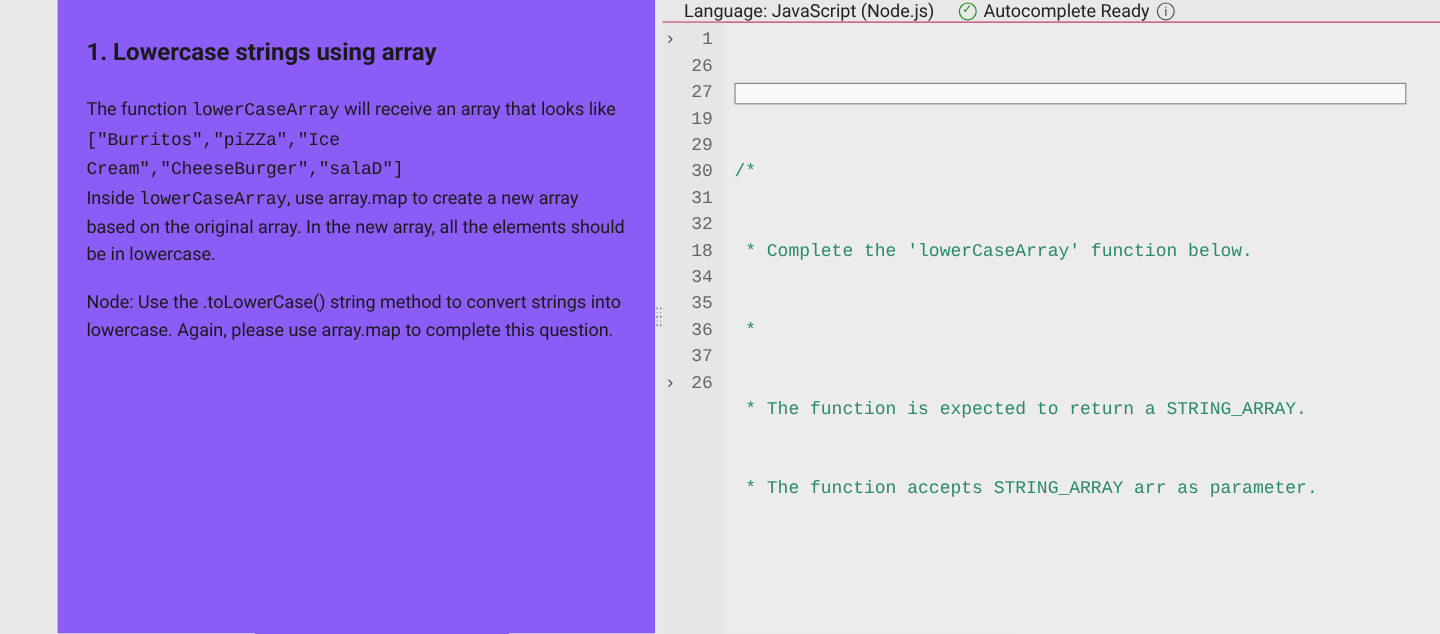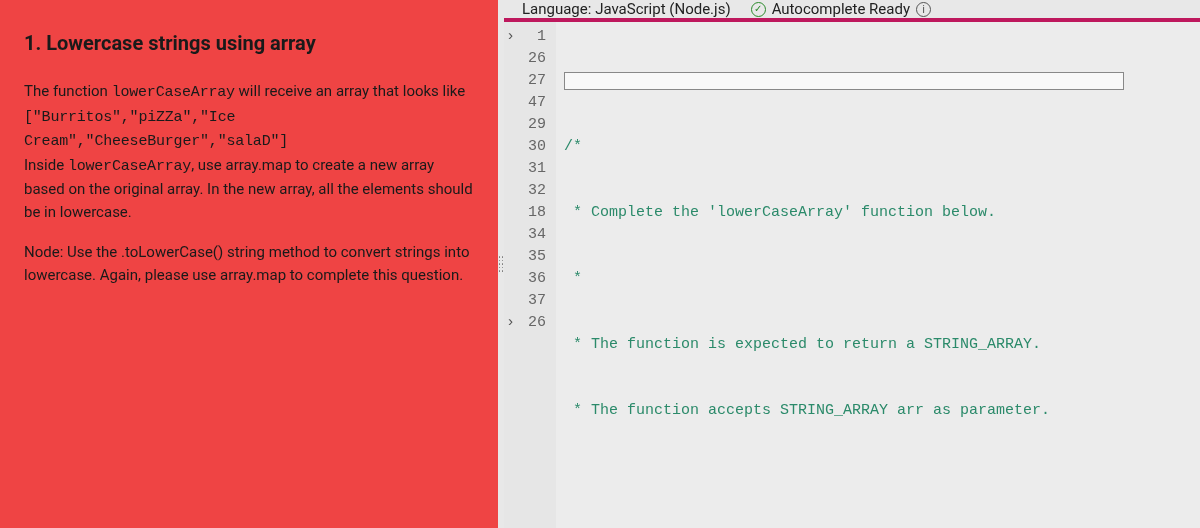--- a/index.html
+++ b/index.html
@@ -7,24 +7,25 @@
     font-family: -apple-system, BlinkMacSystemFont, "Segoe UI", Roboto, sans-serif;
     background: #e8e8e8;
     width: 1200px;
     height: 528px;
     overflow: hidden;
     display: flex;
   }
   .left-panel {
     width: 498px;
     padding: 18px 24px 18px 24px;
-    background: #ef4444;
+    background: #8b5cf6;
     color: #1a1a1a;
     font-size: 15px;
     line-height: 1.5;
+    margin-left: 48px;
   }
   .left-panel h1 {
     font-size: 20px;
     font-weight: 700;
     margin-bottom: 22px;
     margin-top: 10px;
   }
   .left-panel p {
     margin-bottom: 18px;
   }
@@ -59,21 +60,21 @@
     flex-direction: column;
   }
   .topbar {
     height: 48px;
     display: flex;
     align-items: center;
     padding: 0 18px;
     gap: 20px;
     font-size: 15px;
     color: #222;
-    border-bottom: 4px solid #be185d;
+    border-bottom: 1px solid #be185d;
   }
   .autocomplete {
     display: inline-flex;
     align-items: center;
     gap: 6px;
   }
   .check-icon {
     width: 15px;
     height: 15px;
     border: 1.5px solid #2a8a2a;
@@ -195,21 +196,21 @@
       <span>Autocomplete Ready</span>
       <span class="info-icon">i</span>
     </span>
   </div>
 
   <div class="editor">
     <div class="gutter">
       <div class="ln"><span class="fold">›</span><span>1</span></div>
       <div class="ln">26</div>
       <div class="ln">27</div>
-      <div class="ln">47</div>
+      <div class="ln">19</div>
       <div class="ln">29</div>
       <div class="ln">30</div>
       <div class="ln">31</div>
       <div class="ln">32</div>
       <div class="ln">18</div>
       <div class="ln">34</div>
       <div class="ln">35</div>
       <div class="ln">36</div>
       <div class="ln">37</div>
       <div class="ln"><span class="fold">›</span><span>26</span></div>

